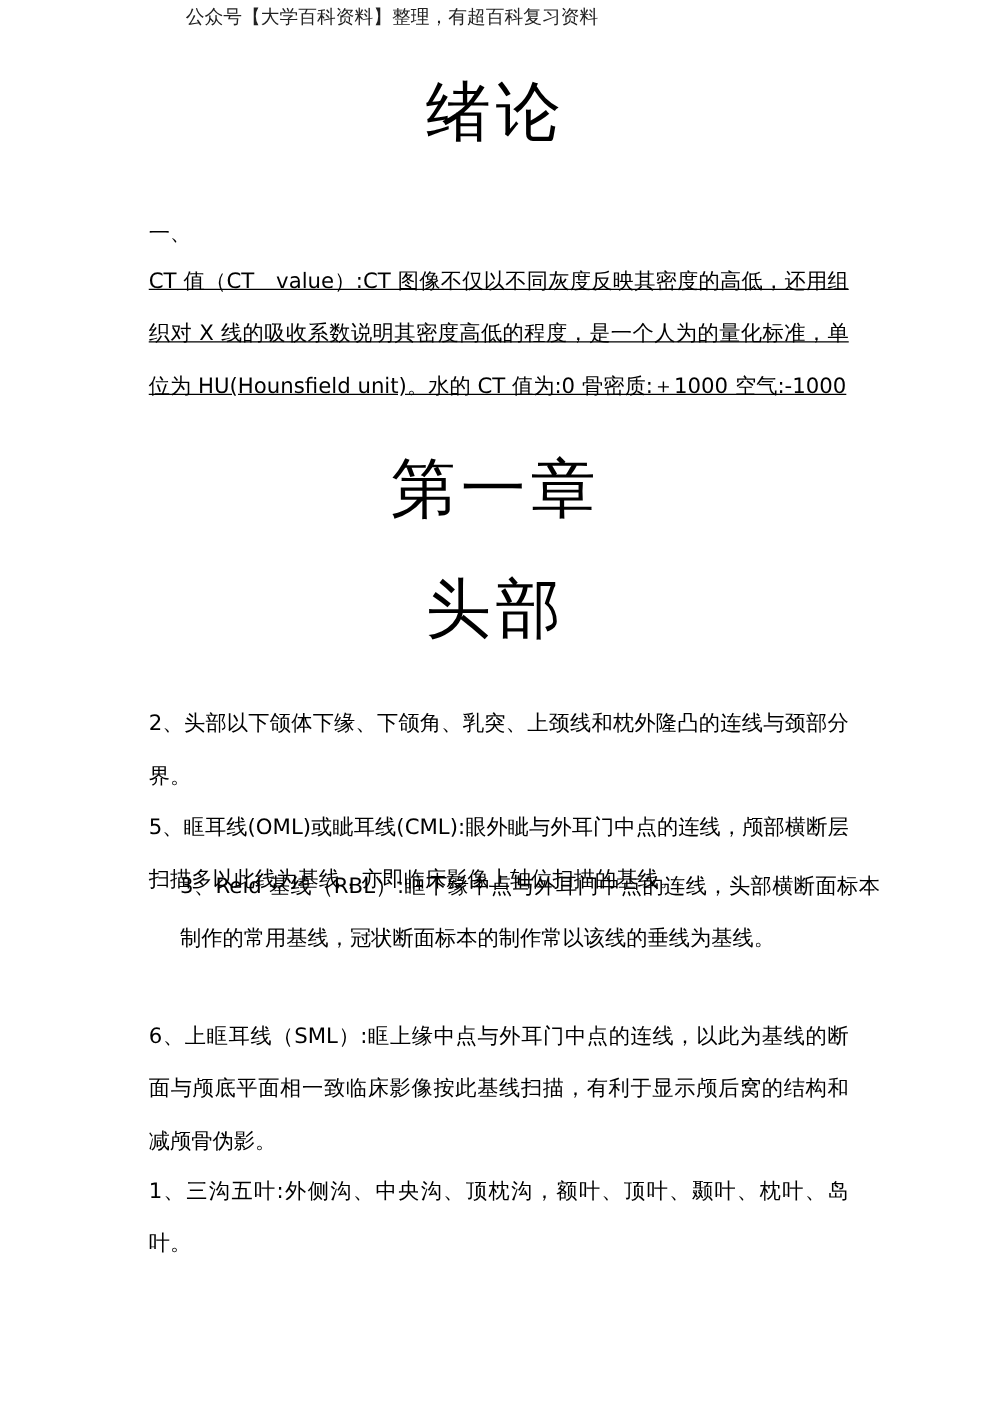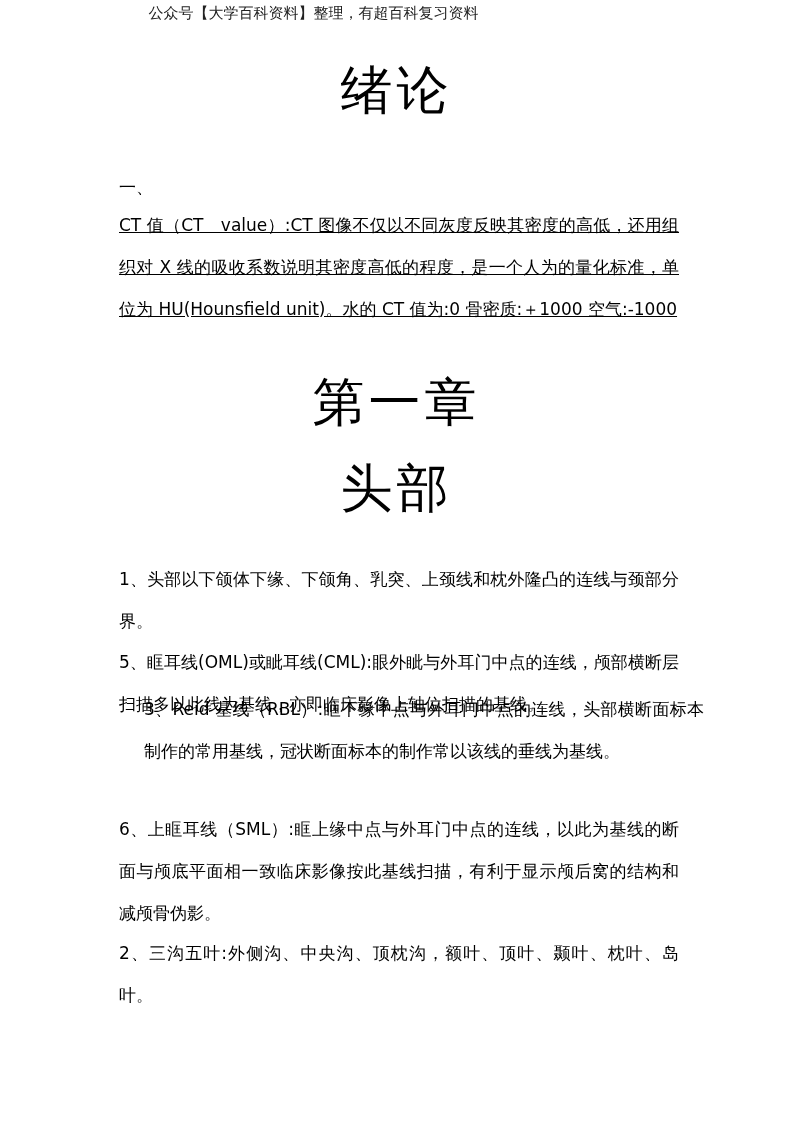--- a/index.html
+++ b/index.html
@@ -32,21 +32,21 @@
       width: 793px;
       text-align: center;
       font-family: "DejaVu Serif", "Liberation Serif", serif;
       font-size: 52px;
       line-height: 60px;
       font-weight: normal;
       margin: 0;
       letter-spacing: 4px;
     }
     #title-intro { top: 60px; }
-    #title-chapter { top: 372px; }
+    #title-chapter { top: 362px; }
     #title-head { top: 458px; }
 
     .para {
       position: absolute;
       left: 119px;
       width: 560px;
       font-size: 17px;
       line-height: 42px;
       margin: 0;
       text-align: justify;
@@ -68,17 +68,17 @@
 <h1 class="big-title" id="title-intro">绪论</h1>
 
 <p class="para" id="section-num">一、</p>
 
 <p class="para" id="ct-paragraph">CT 值（CT　value）:CT 图像不仅以不同灰度反映其密度的高低，还用组织对 X 线的吸收系数说明其密度高低的程度，是一个人为的量化标准，单位为 HU(Hounsfield unit)。水的 CT 值为:0  骨密质:＋1000  空气:-1000</p>
 
 <h1 class="big-title" id="title-chapter">第一章</h1>
 
 <h1 class="big-title" id="title-head">头部</h1>
 
-<p class="para" id="item-1">1、头部以下颌体下缘、下颌角、乳突、上颈线和枕外隆凸的连线与颈部分界。</p>
+<p class="para" id="item-1">2、头部以下颌体下缘、下颌角、乳突、上颈线和枕外隆凸的连线与颈部分界。</p>
 <p class="para" id="item-2">5、眶耳线(OML)或眦耳线(CML):眼外眦与外耳门中点的连线，颅部横断层扫描多以此线为基线，亦即临床影像上轴位扫描的基线。</p>
 <p class="para" id="item-3">3、Reid 基线（RBL）:眶下缘中点与外耳门中点的连线，头部横断面标本制作的常用基线，冠状断面标本的制作常以该线的垂线为基线。</p>
 <p class="para" id="item-4">6、上眶耳线（SML）:眶上缘中点与外耳门中点的连线，以此为基线的断面与颅底平面相一致临床影像按此基线扫描，有利于显示颅后窝的结构和减颅骨伪影。</p>
-<p class="para" id="item-5">2、三沟五叶:外侧沟、中央沟、顶枕沟，额叶、顶叶、颞叶、枕叶、岛叶。</p>
+<p class="para" id="item-5">1、三沟五叶:外侧沟、中央沟、顶枕沟，额叶、顶叶、颞叶、枕叶、岛叶。</p>
 
 </body></html>

